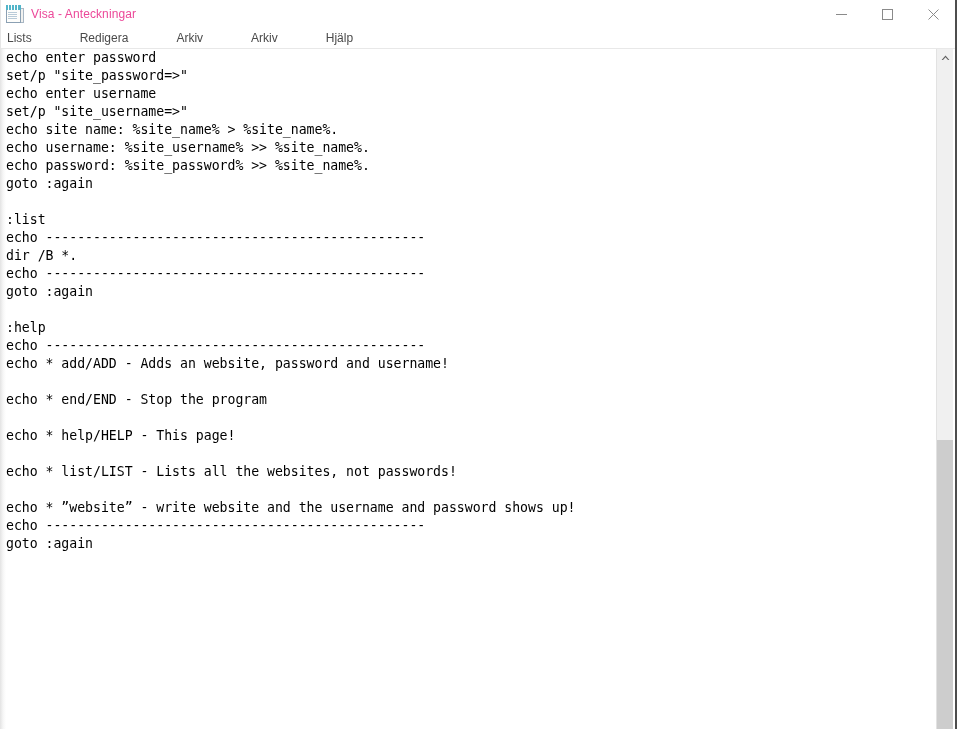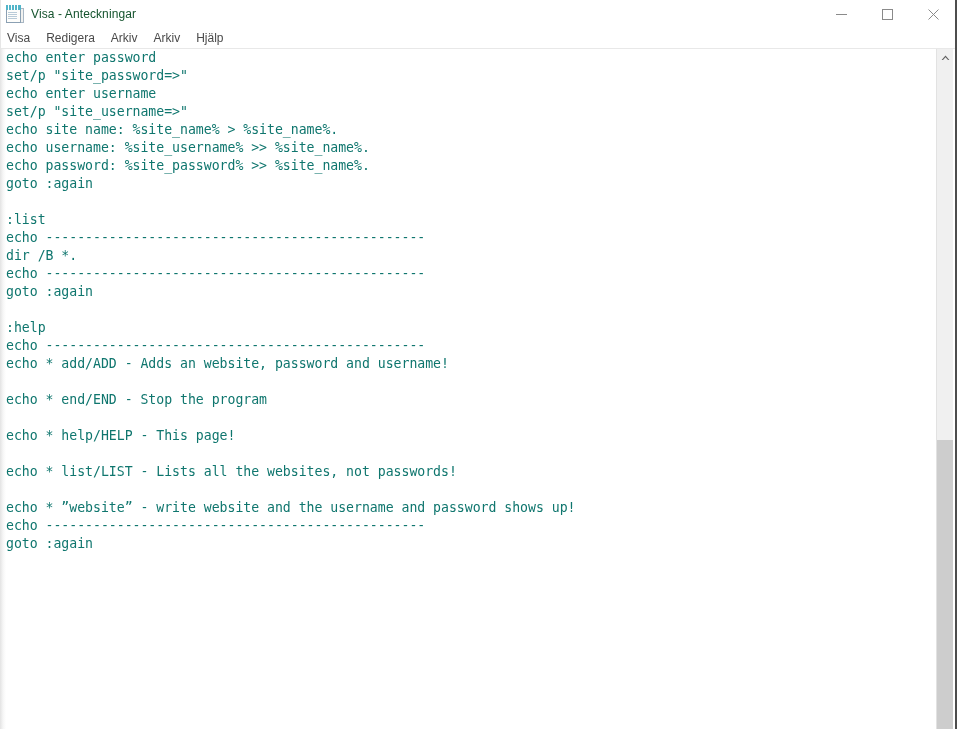--- a/index.html
+++ b/index.html
@@ -77,21 +77,21 @@
   }
   #app-icon .ring {
     position: absolute;
     top: 0px;
     width: 1px; height: 5px;
     background: #ffffff;
   }
 
   #title-text {
     font-size: 12px;
-    color: #14532d;
+    color: #ec4899;
     font-family: "Liberation Sans", sans-serif;
     white-space: nowrap;
     letter-spacing: 0.1px;
   }
 
   #window-controls {
     position: absolute;
     top: 0;
     right: 0;
     height: 28px;
@@ -119,20 +119,21 @@
     border-bottom: 1px solid #e8e8e8;
     box-sizing: border-box;
   }
   .menu-item {
     font-size: 12px;
     color: #4a4a4a;
     padding: 2px 8px 3px 8px;
     white-space: nowrap;
     font-family: "Liberation Sans", sans-serif;
     line-height: 14px;
+    margin-left: 32px;
   }
   #menubar .menu-item:first-child { margin-left: -2px; }
 
   
   #editor-wrap {
     position: absolute;
     top: 49px;
     left: 0;
     width: 955px;
     height: 680px;
@@ -150,21 +151,21 @@
 
   #textarea {
     position: absolute;
     top: 0;
     left: 5px;
     width: 920px;
     height: 680px;
     font-family: "DejaVu Sans Mono", monospace;
     font-size: 13.2px;
     line-height: 18px;
-    color: #0f766e;
+    color: #000000;
     white-space: pre;
     overflow: hidden;
     letter-spacing: -0.03px;
   }
   #textarea .ln {
     height: 18px;
     white-space: pre;
   }
 
   
@@ -234,21 +235,21 @@
       <div class="winctl">
         <svg width="11" height="11" viewBox="0 0 11 11">
           <line x1="0.5" y1="0.5" x2="10.5" y2="10.5" stroke="#8a8a8a" stroke-width="1"></line>
           <line x1="10.5" y1="0.5" x2="0.5" y2="10.5" stroke="#8a8a8a" stroke-width="1"></line>
         </svg>
       </div>
     </div>
   </div>
 
   <div id="menubar">
-    <div class="menu-item">Visa</div>
+    <div class="menu-item">Lists</div>
     <div class="menu-item">Redigera</div>
     <div class="menu-item">Arkiv</div>
     <div class="menu-item">Arkiv</div>
     <div class="menu-item">Hjälp</div>
   </div>
 
   <div id="editor-wrap">
     <div id="left-shade"></div>
     <div id="textarea"><div class="ln">echo enter password</div><div class="ln">set/p "site_password=&gt;"</div><div class="ln">echo enter username</div><div class="ln">set/p "site_username=&gt;"</div><div class="ln">echo site name: %site_name% &gt; %site_name%.</div><div class="ln">echo username: %site_username% &gt;&gt; %site_name%.</div><div class="ln">echo password: %site_password% &gt;&gt; %site_name%.</div><div class="ln">goto :again</div><div class="ln">&nbsp;</div><div class="ln">:list</div><div class="ln">echo ------------------------------------------------</div><div class="ln">dir /B *.</div><div class="ln">echo ------------------------------------------------</div><div class="ln">goto :again</div><div class="ln">&nbsp;</div><div class="ln">:help</div><div class="ln">echo ------------------------------------------------</div><div class="ln">echo * add/ADD - Adds an website, password and username!</div><div class="ln">&nbsp;</div><div class="ln">echo * end/END - Stop the program</div><div class="ln">&nbsp;</div><div class="ln">echo * help/HELP - This page!</div><div class="ln">&nbsp;</div><div class="ln">echo * list/LIST - Lists all the websites, not passwords!</div><div class="ln">&nbsp;</div><div class="ln">echo * ”website” - write website and the username and password shows up!</div><div class="ln">echo ------------------------------------------------</div><div class="ln">goto :again</div></div>
   </div>

